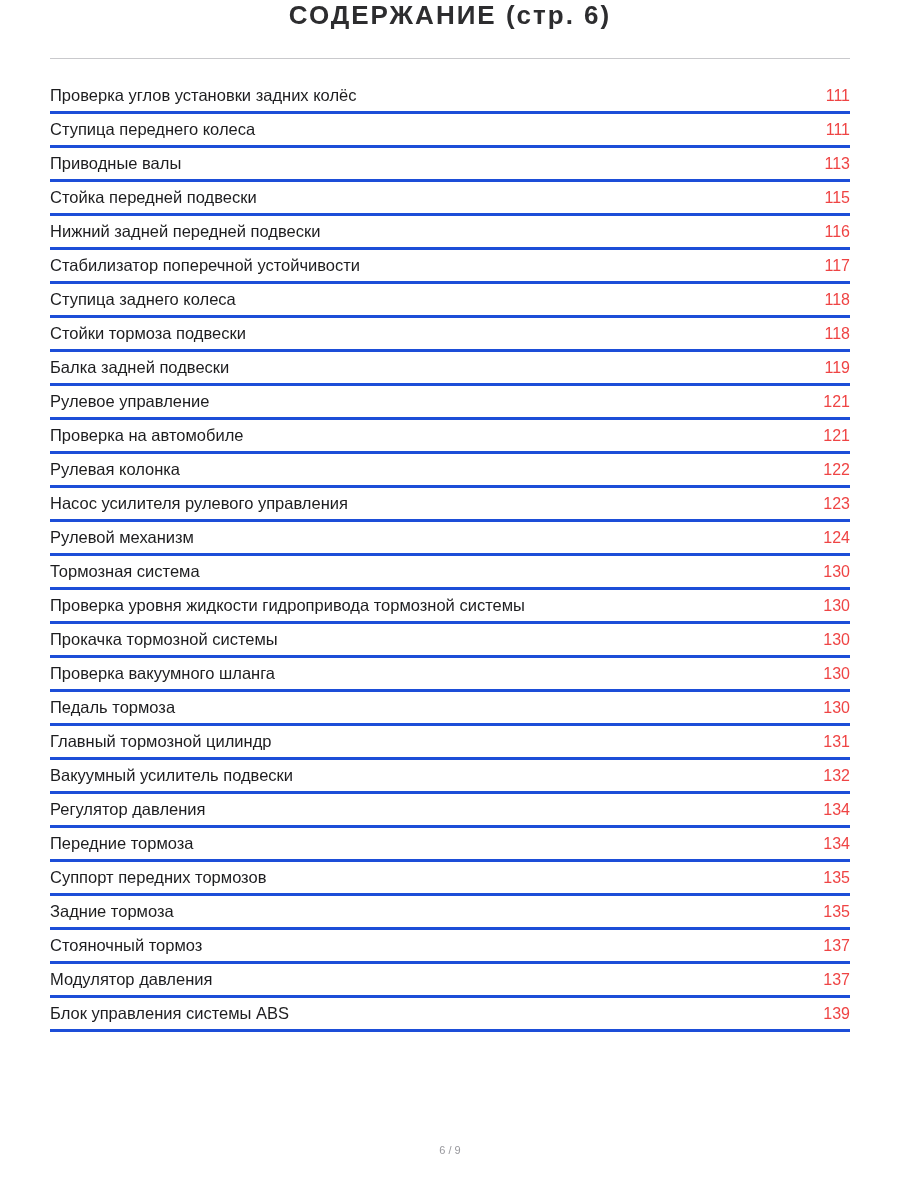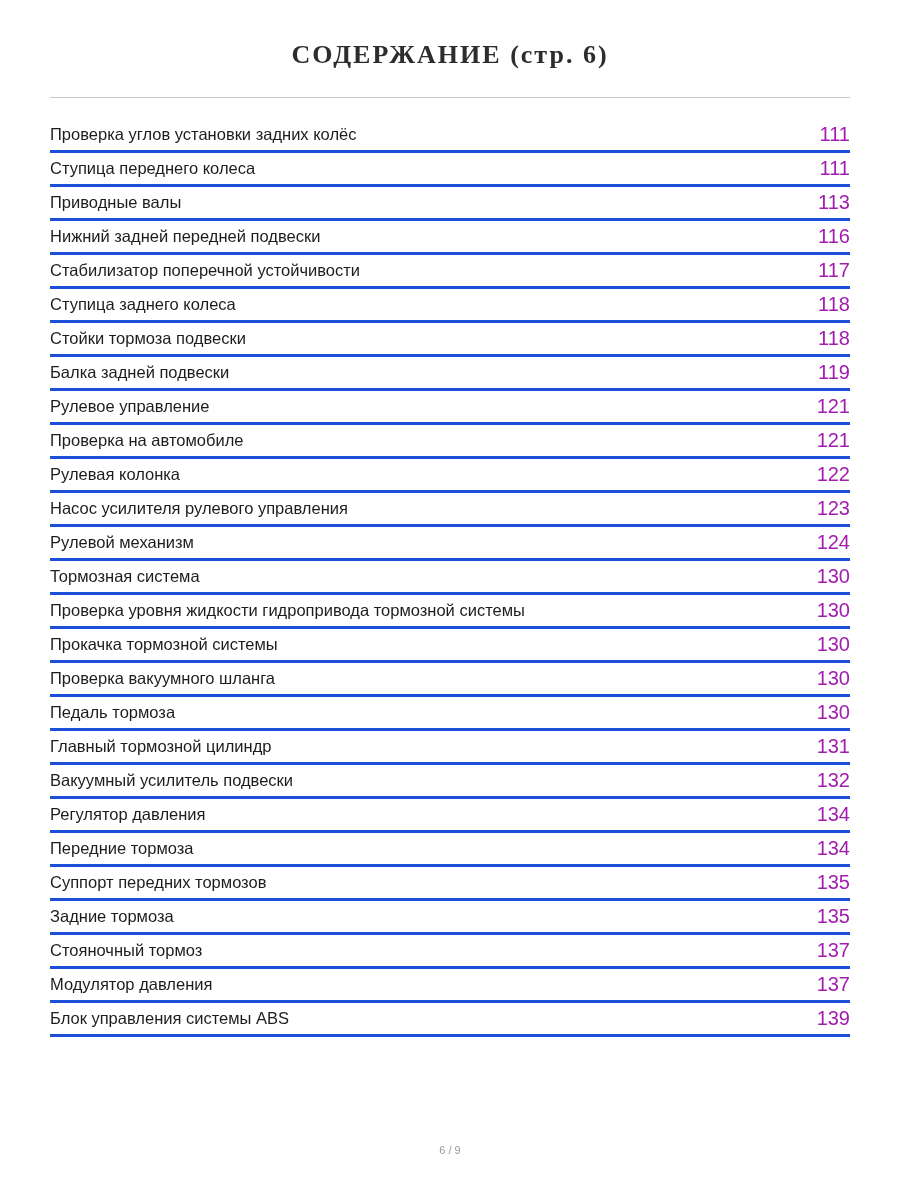--- a/index.html
+++ b/index.html
@@ -12,27 +12,25 @@
     overflow: hidden;
   }
   .page {
     position: relative;
     width: 900px;
     height: 1200px;
     padding: 0 50px;
     background: #ffffff;
   }
   .title {
-    padding-top: 40px;
     text-align: center;
     font-size: 26px;
     font-weight: 700;
     letter-spacing: 2px;
     color: #2d2d2f;
-    font-family: Liberation Serif, serif;
   }
   .rule {
     border: none;
     border-top: 1px solid #c9c9cc;
     margin-top: 27px;
   }
   .toc {
     margin-top: 21px;
   }
   .toc-row {
@@ -41,22 +39,22 @@
     align-items: center;
     height: 34px;
     border-bottom: 3px solid #1d4ed8;
   }
   .toc-label {
     font-size: 16.5px;
     color: #1d1d1f;
     white-space: nowrap;
   }
   .toc-page {
-    font-size: 20px;
-    color: #a21caf;
+    font-size: 16px;
+    color: #ef4444;
     white-space: nowrap;
   }
   .footer {
     position: absolute;
     bottom: 44px;
     left: 0;
     width: 100%;
     text-align: center;
     font-size: 11px;
     color: #98989d;
@@ -73,20 +71,24 @@
         <span class="toc-label">Проверка углов установки задних колёс</span>
         <span class="toc-page">111</span>
       </div>
       <div class="toc-row">
         <span class="toc-label">Ступица переднего колеса</span>
         <span class="toc-page">111</span>
       </div>
       <div class="toc-row">
         <span class="toc-label">Приводные валы</span>
         <span class="toc-page">113</span>
+      </div>
+      <div class="toc-row">
+        <span class="toc-label">Стойка передней подвески</span>
+        <span class="toc-page">115</span>
       </div>
       <div class="toc-row">
         <span class="toc-label">Нижний задней передней подвески</span>
         <span class="toc-page">116</span>
       </div>
       <div class="toc-row">
         <span class="toc-label">Стабилизатор поперечной устойчивости</span>
         <span class="toc-page">117</span>
       </div>
       <div class="toc-row">

